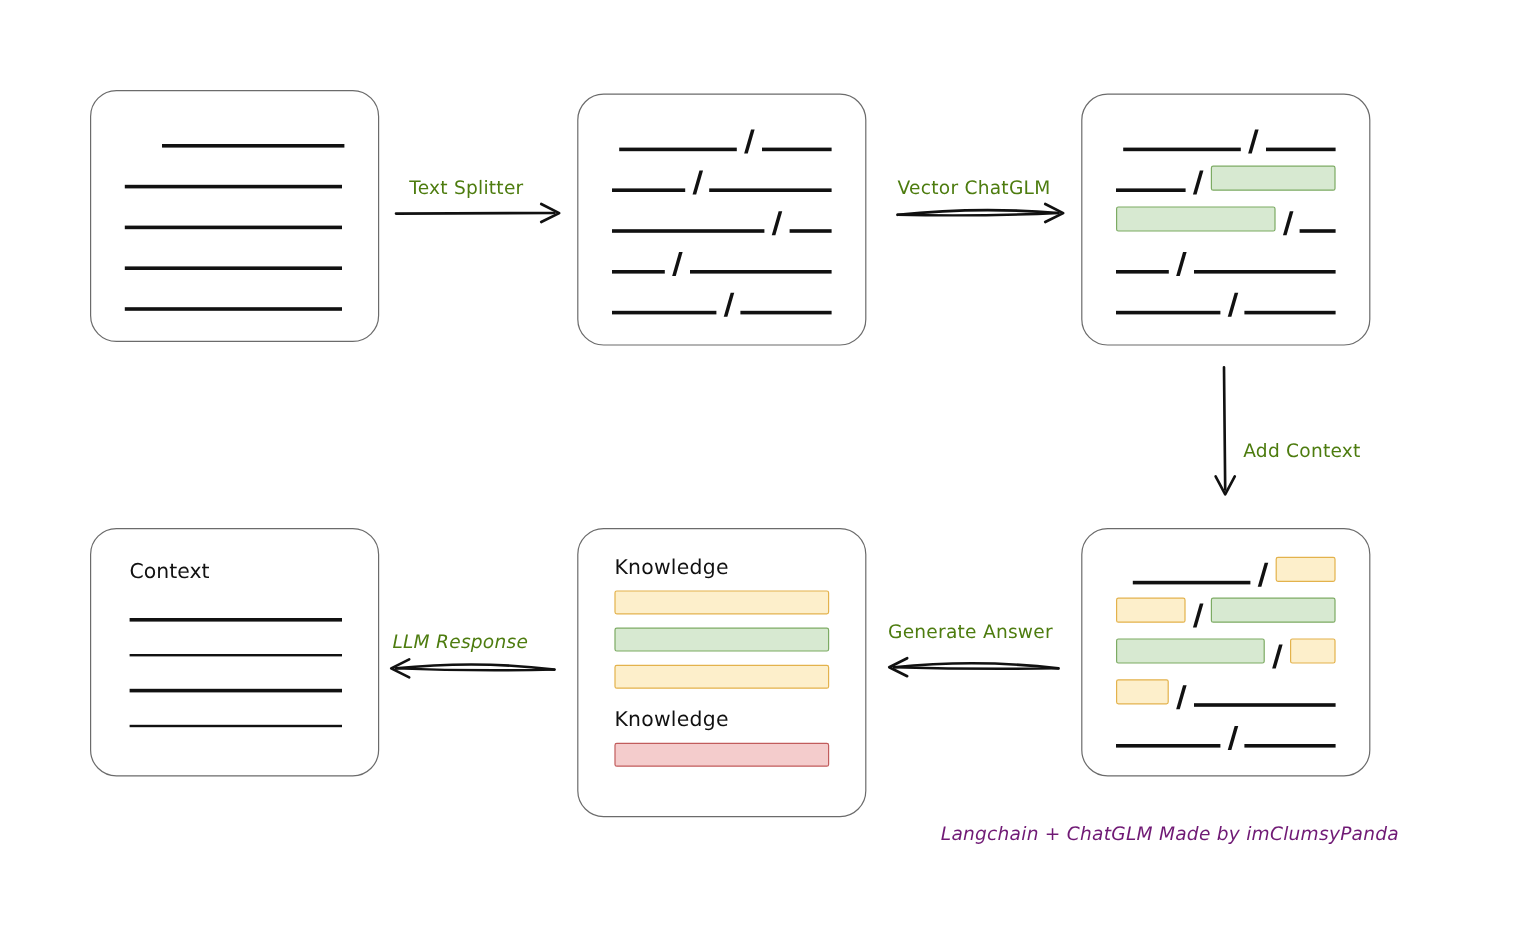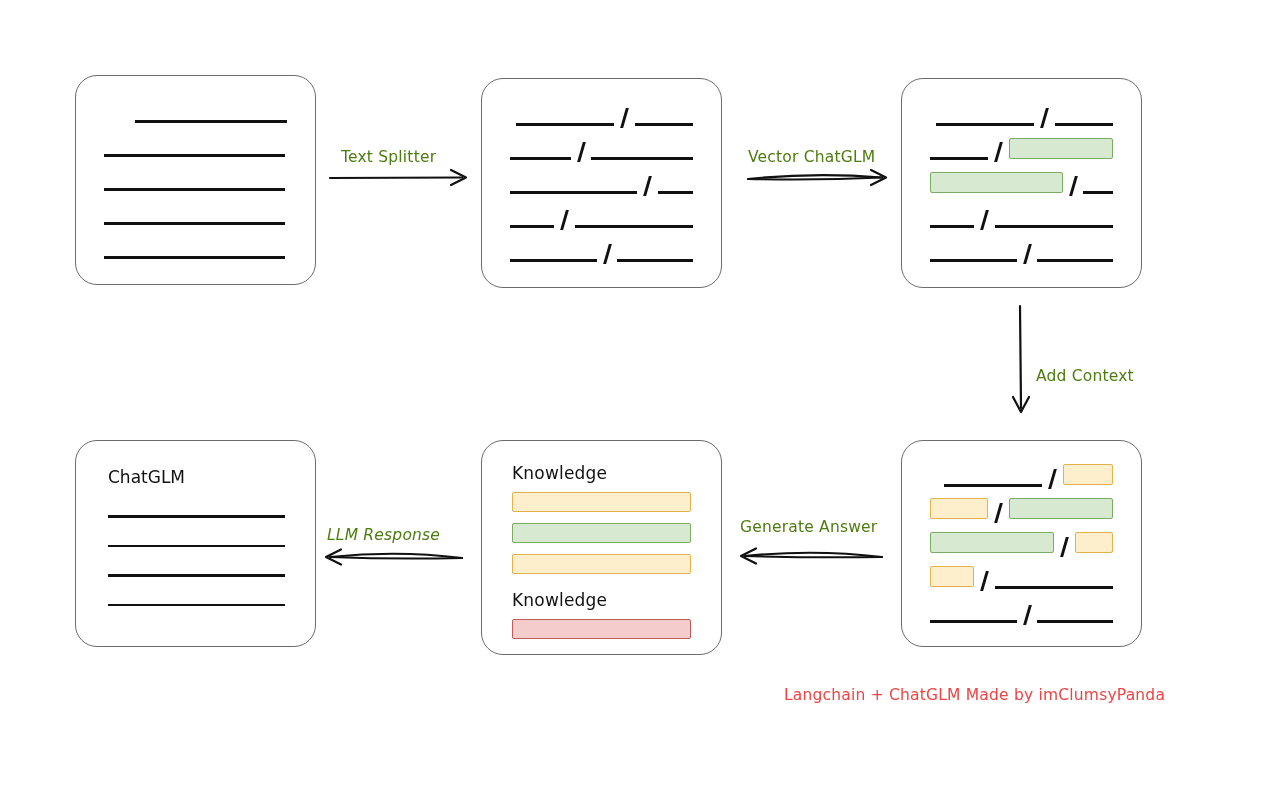--- a/index.html
+++ b/index.html
@@ -126,23 +126,24 @@
     position: absolute;
     font-size: 15.5px;
     color: #4d7c0f;
     white-space: nowrap;
     letter-spacing: 0.2px;
   }
 
   .caption {
     position: absolute;
     font-size: 15.5px;
-    color: #ef4444;
+    color: #701a75;
     white-space: nowrap;
     letter-spacing: 0.2px;
+    font-style: italic;
   }
 
   svg.arrows {
     position: absolute;
     left: 0; top: 0;
     width: 1262px;
     height: 792px;
     pointer-events: none;
   }
 </style>
@@ -295,38 +296,38 @@
           <span class="seg" style="width: 134px;"></span>
         </div>
         <div class="row">
           <span class="seg" style="width: 96px;"></span>
           <span class="slash"></span>
           <span class="seg" style="width: 84px;"></span>
         </div>
       </div>
   </div>
 
-  <div class="doc-box" style="left:481px; top:440px; width:241px; height:215px;">
+  <div class="doc-box" style="left:481px; top:440px; width:241px; height:241px;">
     <div class="prompt-inner">
       <div class="section-label">Knowledge</div>
       <div>
           <div class="bar-full yellow"></div>
           <div class="bar-full green"></div>
           <div class="bar-full yellow"></div>
         </div>
       <div class="section-label" style="margin-top:5px;">Knowledge</div>
       <div>
           <div class="bar-full red"></div>
         </div>
     </div>
   </div>
 
   <div class="doc-box" style="left:75px; top:440px; width:241px; height:207px;">
     <div class="answer-inner">
-      <div class="answer-title">ChatGLM</div>
+      <div class="answer-title">Context</div>
       <div>
           <div class="answer-line"></div>
           <div class="answer-line"></div>
           <div class="answer-line"></div>
           <div class="answer-line"></div>
         </div>
     </div>
   </div>
 
   <div class="caption" style="left:784px; top:686px;">Langchain + ChatGLM Made by imClumsyPanda</div>

